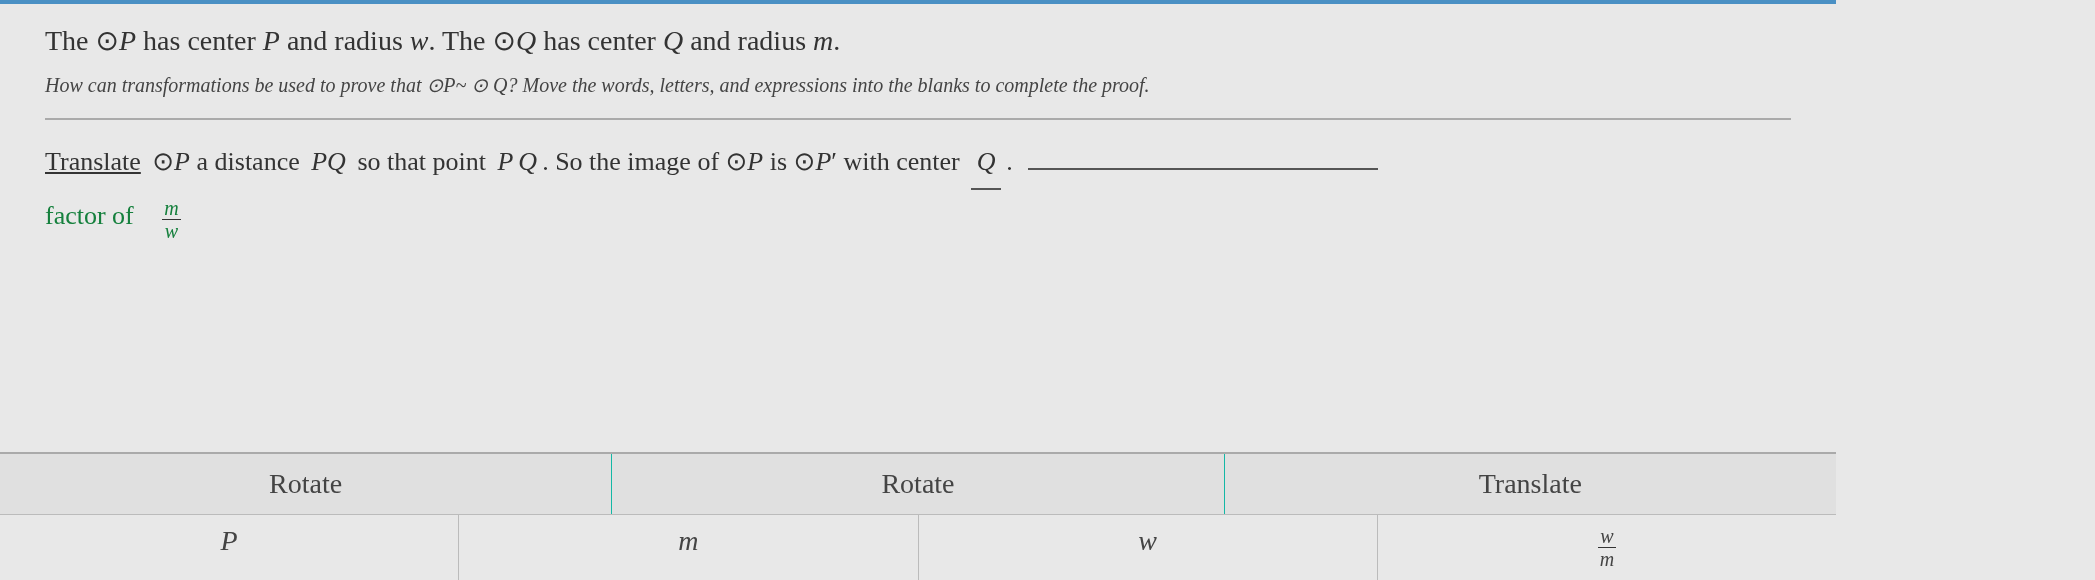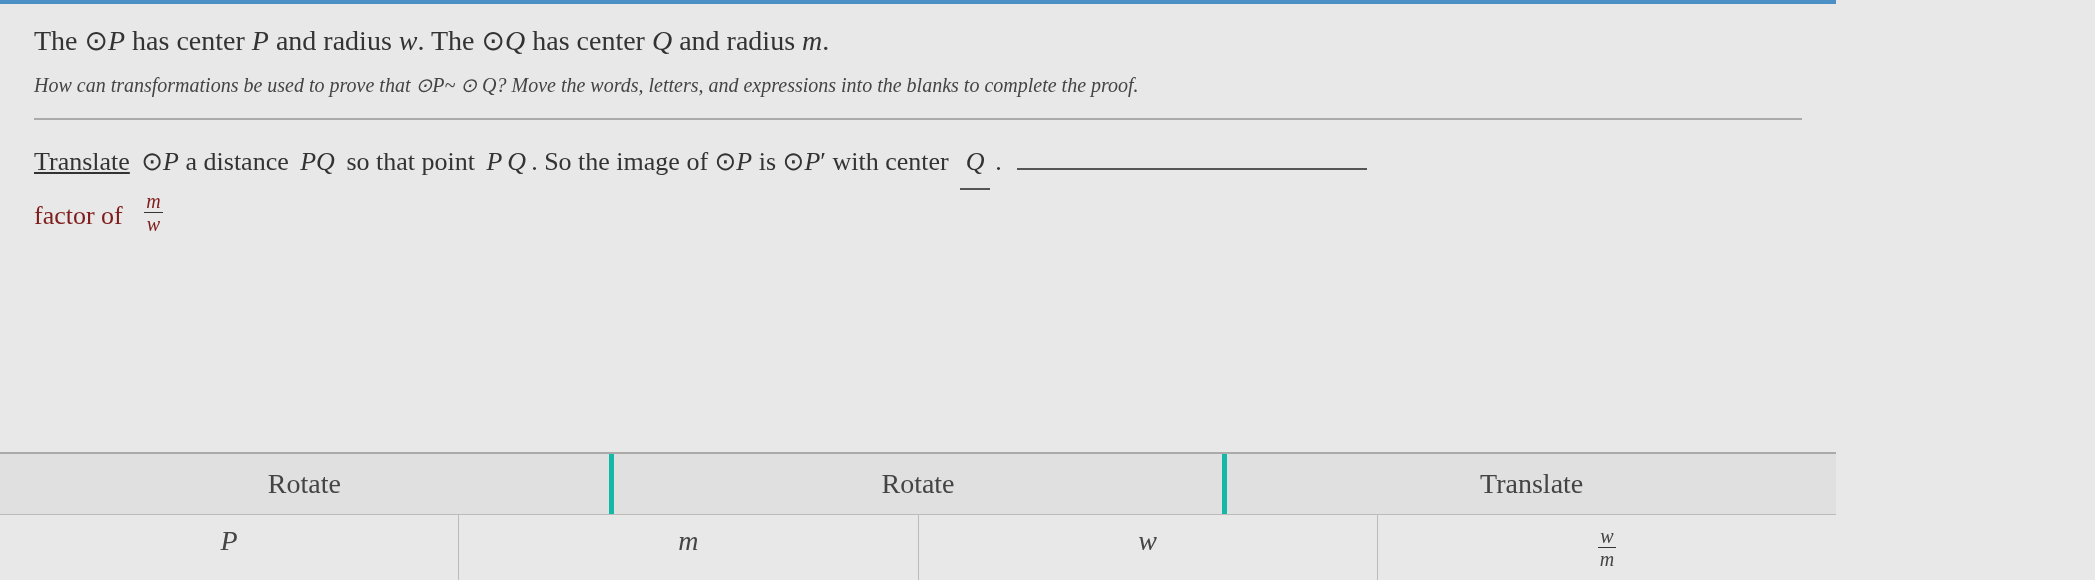--- a/index.html
+++ b/index.html
@@ -11,21 +11,21 @@
       height: 580px;
       overflow: hidden;
       position: relative;
     }
 
     .main-container {
       width: 1836px;
       height: 580px;
       background: #e8e8e8;
       position: relative;
-      padding: 10px 34px;
+      padding: 10px 45px;
     }
 
     
     .top-line {
       position: absolute;
       top: 0;
       left: 0;
       right: 0;
       height: 4px;
       background: #4a90c4;
@@ -118,21 +118,21 @@
       border-bottom: 1px solid #bbb;
       background: #e0e0e0;
     }
 
     .word-bank-cell {
       flex: 1;
       padding: 14px 20px;
       text-align: center;
       font-size: 28px;
       color: #444;
-      border-right: 5px solid #14b8a6;
+      border-right: 1px solid #14b8a6;
       cursor: pointer;
     }
 
     .word-bank-cell:last-child {
       border-right: none;
     }
 
     .word-bank-row2 {
       display: flex;
       width: 100%;
@@ -194,21 +194,21 @@
         <span class="math-italic"><em>PQ</em></span>
         <span>&nbsp;so that point&nbsp;</span>
         <span class="math-italic"><em>P</em></span>
         <span class="math-italic"><em>Q</em></span>
         <span>. So the image of ⊙<span class="math-italic">P</span> is ⊙<span class="math-italic">P</span>′ with center&nbsp;</span>
         <span class="answer-filled"><em>Q</em></span>
         <span>.&nbsp;</span>
         <span class="blank-line-long"></span>
       </div>
 
-      <div style="font-size:26px; color:#7f1d1d; line-height:2; display:flex; align-items:flex-start; flex-wrap:wrap; gap:12px;">
+      <div style="font-size:26px; color:#15803d; line-height:2; display:flex; align-items:flex-end; flex-wrap:wrap; gap:19px;">
         <span>factor of&nbsp;</span>
         <span class="fraction">
           <span class="numerator"><em>m</em></span>
           <span class="denominator"><em>w</em></span>
         </span>
       </div>
 
     </div>
 
   </div>

